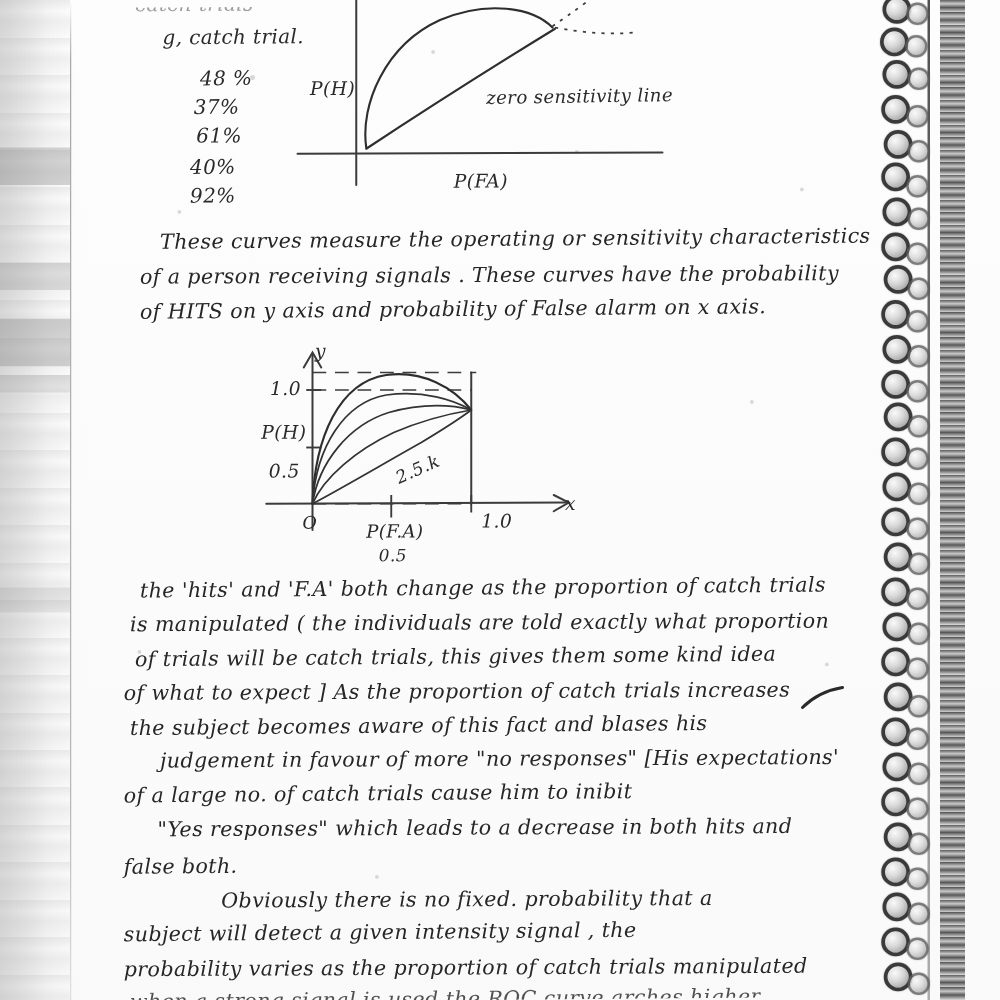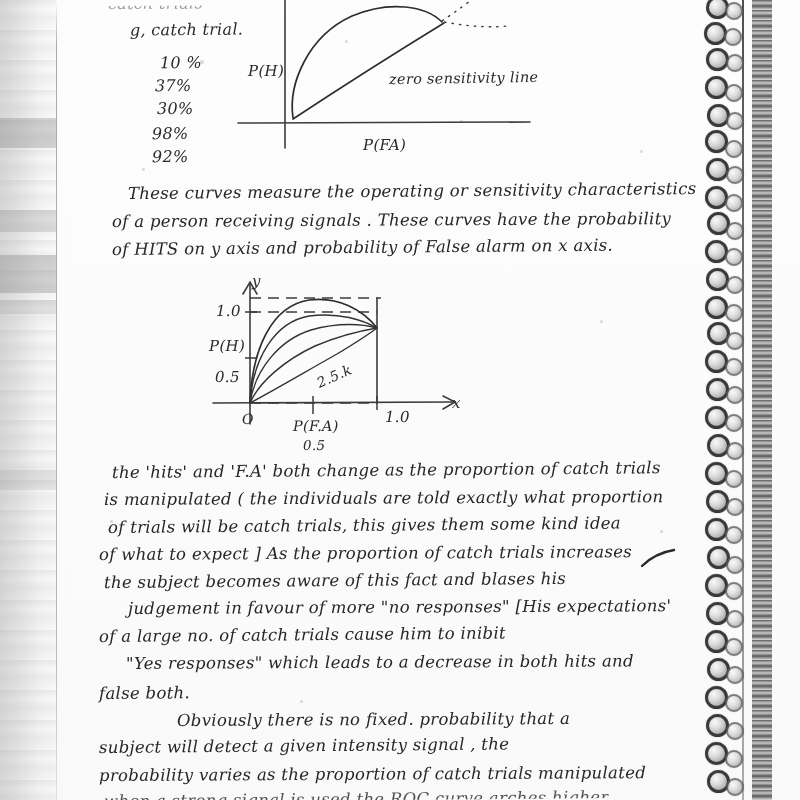--- a/index.html
+++ b/index.html
@@ -182,24 +182,24 @@
     <div class="ring" style="left:15px;top:742px;"></div>
     <div class="ring small" style="left:35px;top:750px;"></div>
     <div class="ring" style="left:17px;top:770px;"></div>
     <div class="ring small" style="left:36px;top:778px;"></div>
   </div>
 
   <div class="hw body-line sk3" style="left:108px;top:-4px;font-size:16px;opacity:.45;clip-path:inset(10px 0 0 0);">catch trials</div>
 
   <div class="hw list-item sk1" style="left:130px;top:20px;">g,  catch trial.</div>
 
-  <div class="hw list-item sk2" style="left:160px;top:53px;">10 %</div>
+  <div class="hw list-item sk2" style="left:160px;top:53px;">48 %</div>
   <div class="hw list-item sk1" style="left:155px;top:76px;">37%</div>
-  <div class="hw list-item sk3" style="left:157px;top:99px;">30%</div>
-  <div class="hw list-item sk2" style="left:152px;top:124px;">98%</div>
+  <div class="hw list-item sk3" style="left:157px;top:99px;">61%</div>
+  <div class="hw list-item sk2" style="left:152px;top:124px;">40%</div>
   <div class="hw list-item sk1" style="left:152px;top:147px;">92%</div>
 
   <div class="diagram" style="left:230px;top:-12px;">
     <svg width="420" height="170" viewBox="0 0 420 170">
 
       <path class="axis" d="M55,12 L55,160"></path>
 
       <path class="axis" d="M8,135 L300,134"></path>
 
       <path class="curve" d="M63,130 C58,96 78,48 122,28 C160,12 196,18 212,34"></path>

